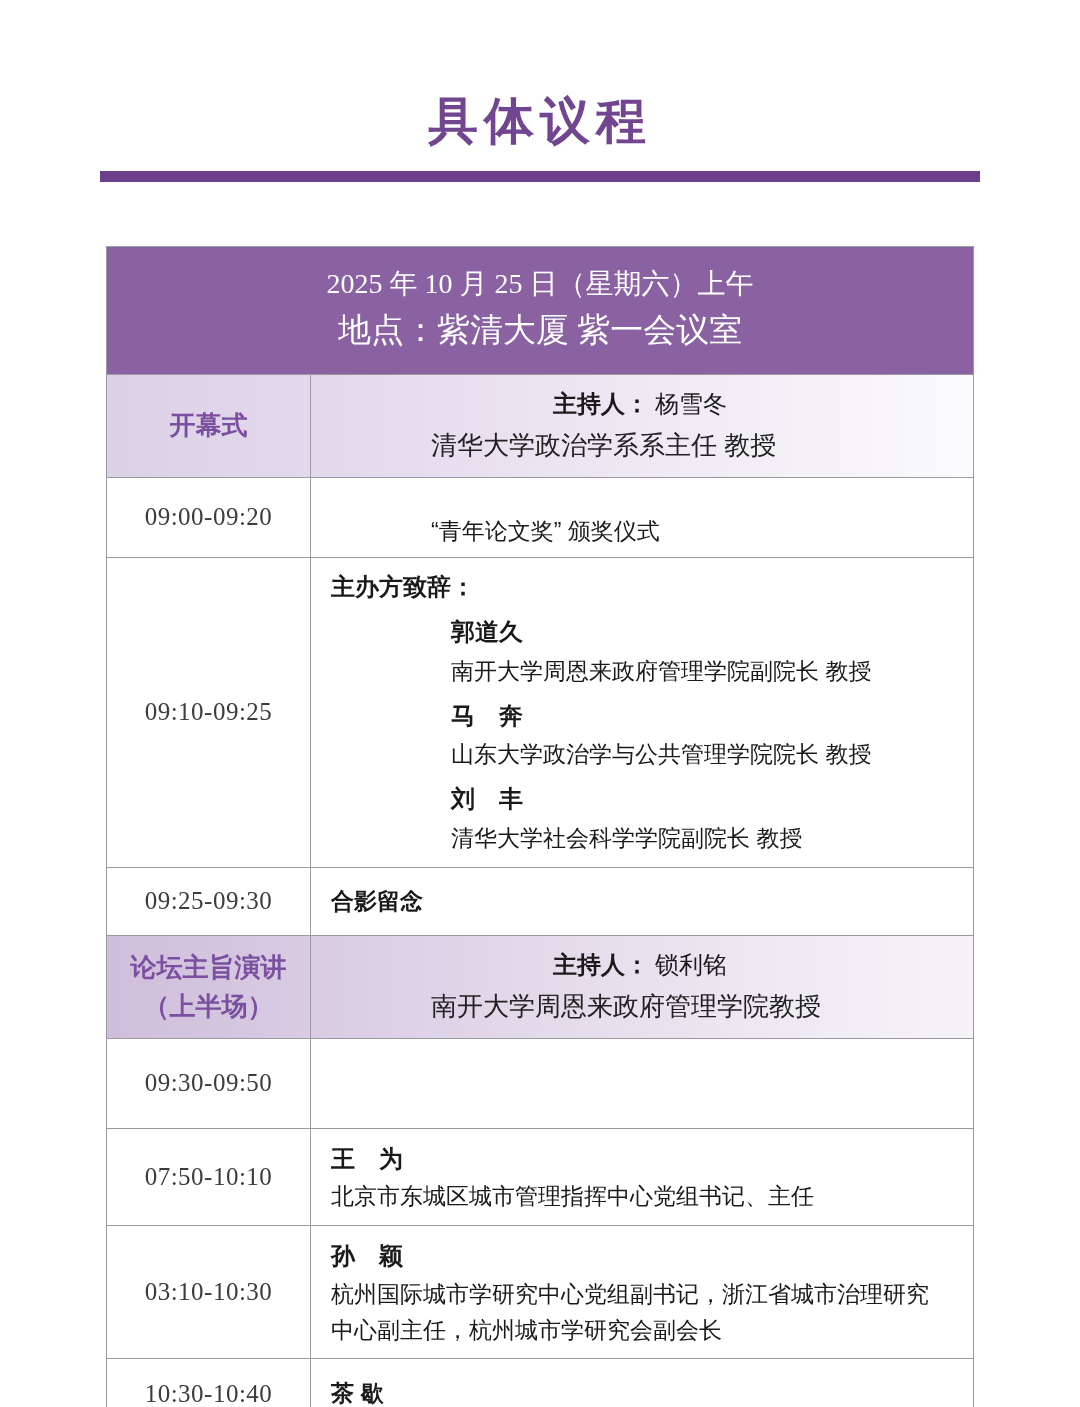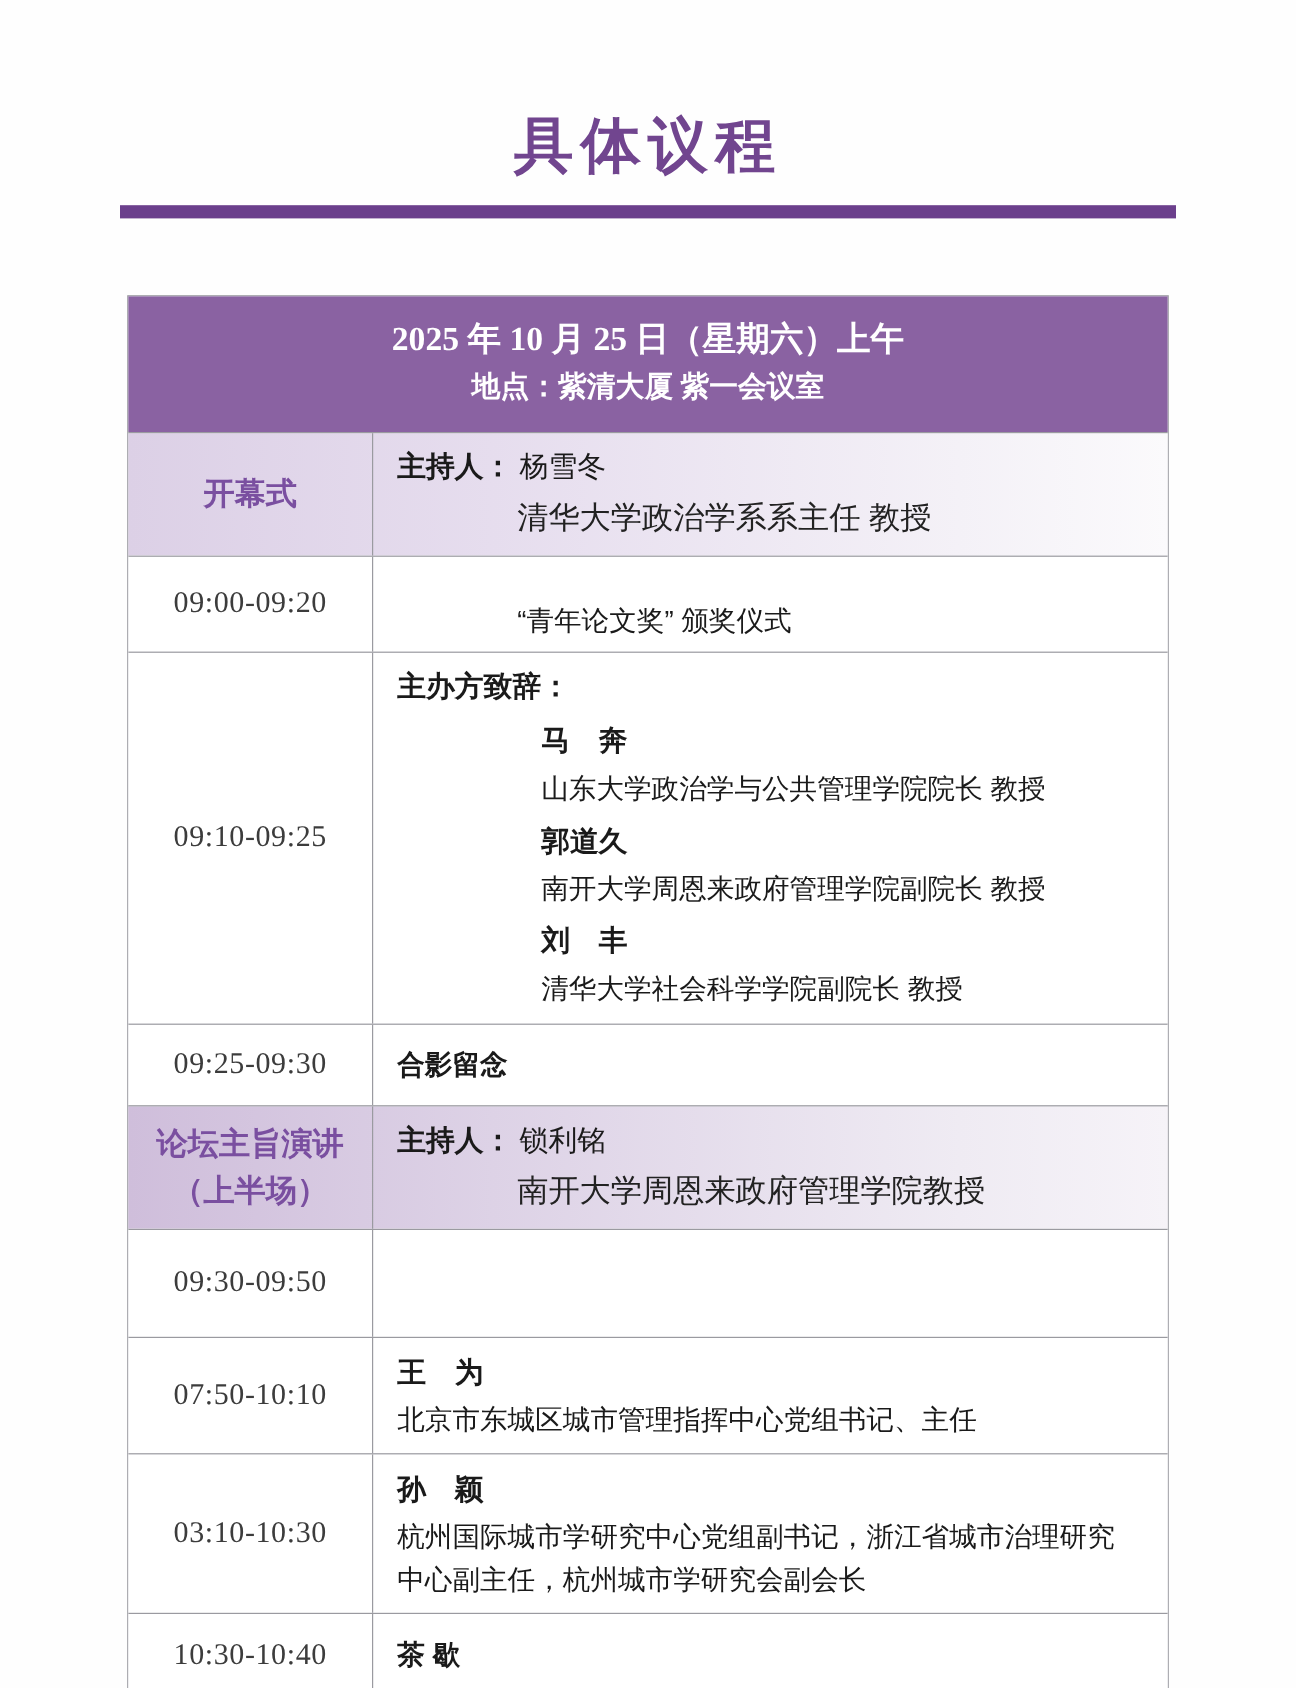--- a/index.html
+++ b/index.html
@@ -32,25 +32,25 @@
     margin:64px auto 0 auto;
     border:1px solid #9a9aa0;
     font-size:23px;
   }
   .agenda-header {
     background:#8a62a2;
     color:#ffffff;
     text-align:center;
     padding:15px 0 17px 0;
     font-family:"Liberation Serif","DejaVu Serif",serif;
-    font-weight:bold;
+    font-weight:normal;
     line-height:1.55;
   }
   .agenda-header .date-line { font-size:28px; }
-  .agenda-header .loc-line  { font-size:24px; }
+  .agenda-header .loc-line  { font-size:33px; }
 
   .row { display:flex; border-top:1px solid #9a9aa0; background:#ffffff; }
   .cell-l {
     width:204px; flex:0 0 204px;
     border-right:1px solid #9a9aa0;
     display:flex; flex-direction:column;
     justify-content:center; align-items:center;
     text-align:center;
     padding:6px 4px;
   }
@@ -66,21 +66,21 @@
   }
 
   
   .row.section    { background:linear-gradient(90deg,#cfbedb 0%,#ddd2e6 35%,#efebf3 80%,#f6f3f8 100%); }
   .row.section-lt { background:linear-gradient(90deg,#dcd0e6 0%,#e6ddee 35%,#f4f1f7 80%,#fbfafc 100%); }
   .section-label {
     color:#7a4fa0; font-weight:bold;
     font-size:26px; line-height:1.5;
   }
 
-  .host-line { line-height:1.6; }
+  .host-line { line-height:1.6;text-align:center; }
   .bold-label { font-weight:bold; font-size:24px; }
   .host-name { font-size:24px; margin-left:6px; }
   .affil { font-size:26px; color:#222; margin-left:100px; line-height:1.6; margin-top:2px; }
 
   .speech-heading { font-weight:bold; font-size:24px; line-height:1.6; }
   .speaker-block { margin-left:120px; }
   .speaker-name { font-size:24px; font-weight:600; line-height:1.7; margin-top:6px; }
   .speaker-affil { font-size:23px; line-height:1.6; }
 
   .indent-line { margin-left:100px; font-size:23px;margin-top:28px; }
@@ -137,26 +137,26 @@
       </div>
     </div>
 
     <div class="row h-r3">
       <div class="cell-l">
         <span class="time">09:10-09:25</span>
       </div>
       <div class="cell-r">
         <div class="speech-heading">主办方致辞：</div>
         <div class="speaker-block">
+          <div class="speaker-name">郭道久</div>
+          <div class="speaker-affil">南开大学周恩来政府管理学院副院长 教授</div>
+        </div>
+        <div class="speaker-block">
           <div class="speaker-name">马　奔</div>
           <div class="speaker-affil">山东大学政治学与公共管理学院院长 教授</div>
-        </div>
-        <div class="speaker-block">
-          <div class="speaker-name">郭道久</div>
-          <div class="speaker-affil">南开大学周恩来政府管理学院副院长 教授</div>
         </div>
         <div class="speaker-block">
           <div class="speaker-name">刘　丰</div>
           <div class="speaker-affil">清华大学社会科学学院副院长 教授</div>
         </div>
       </div>
     </div>
 
     <div class="row h-r4">
       <div class="cell-l">

